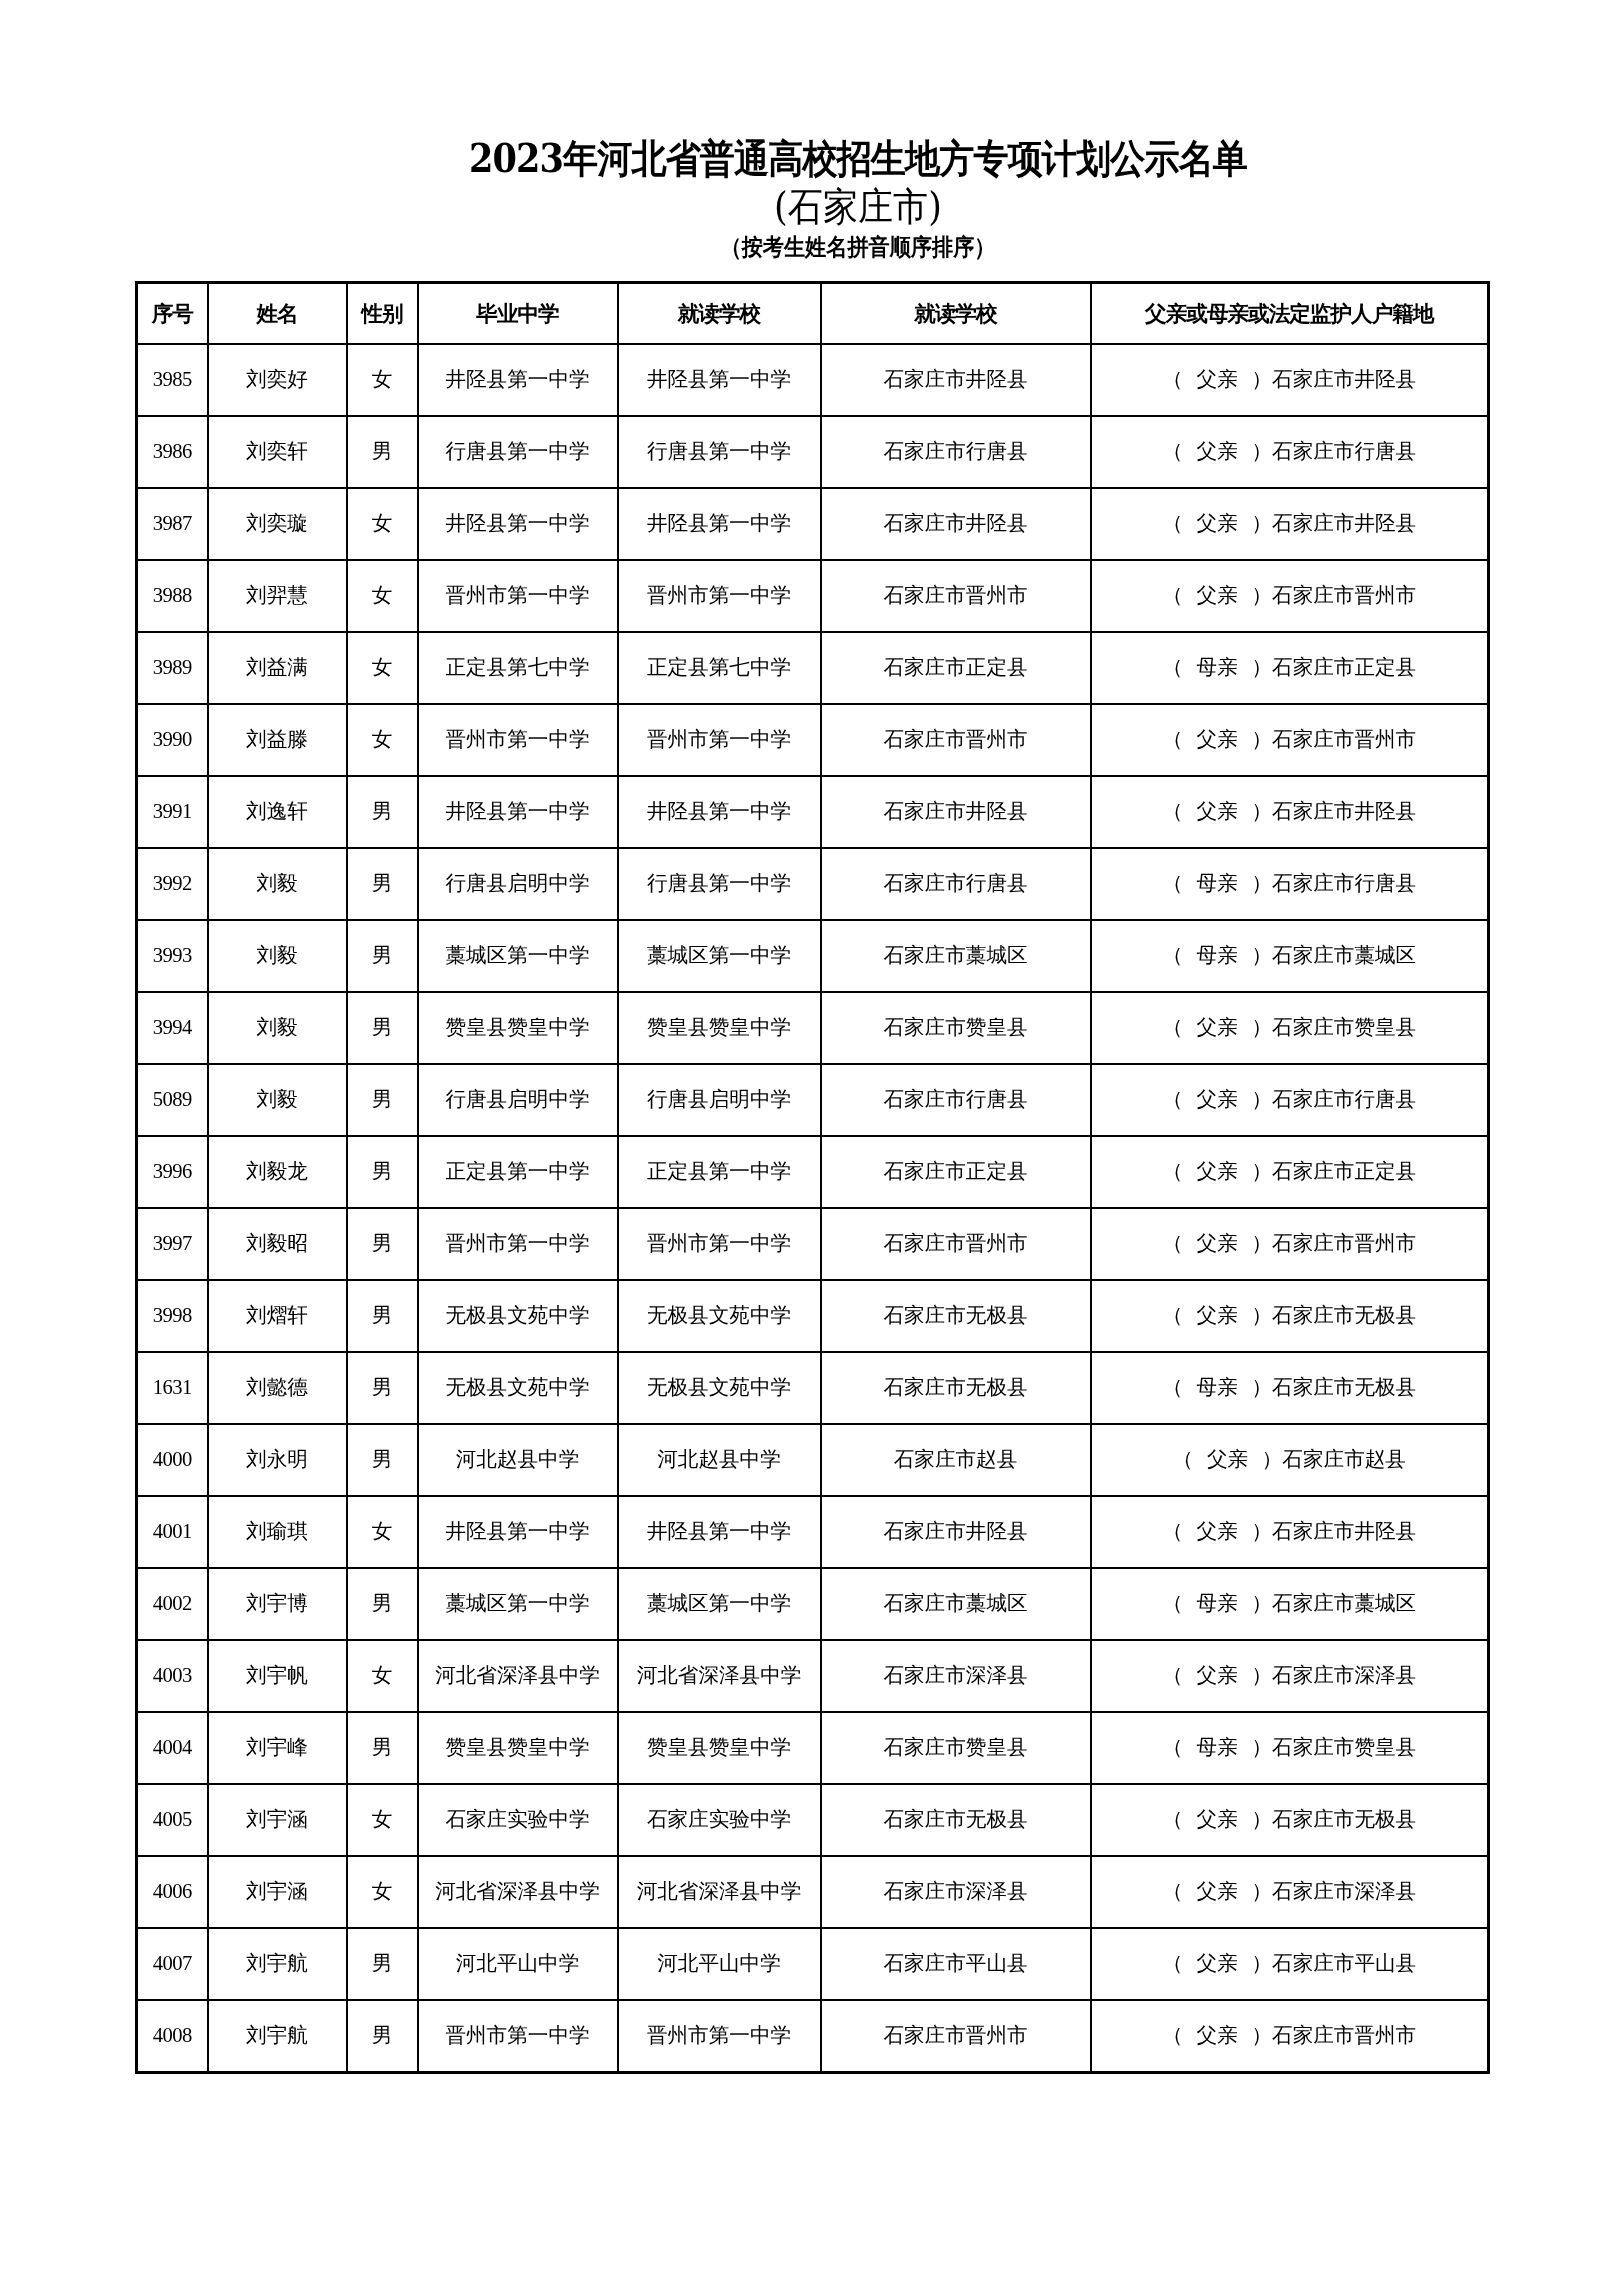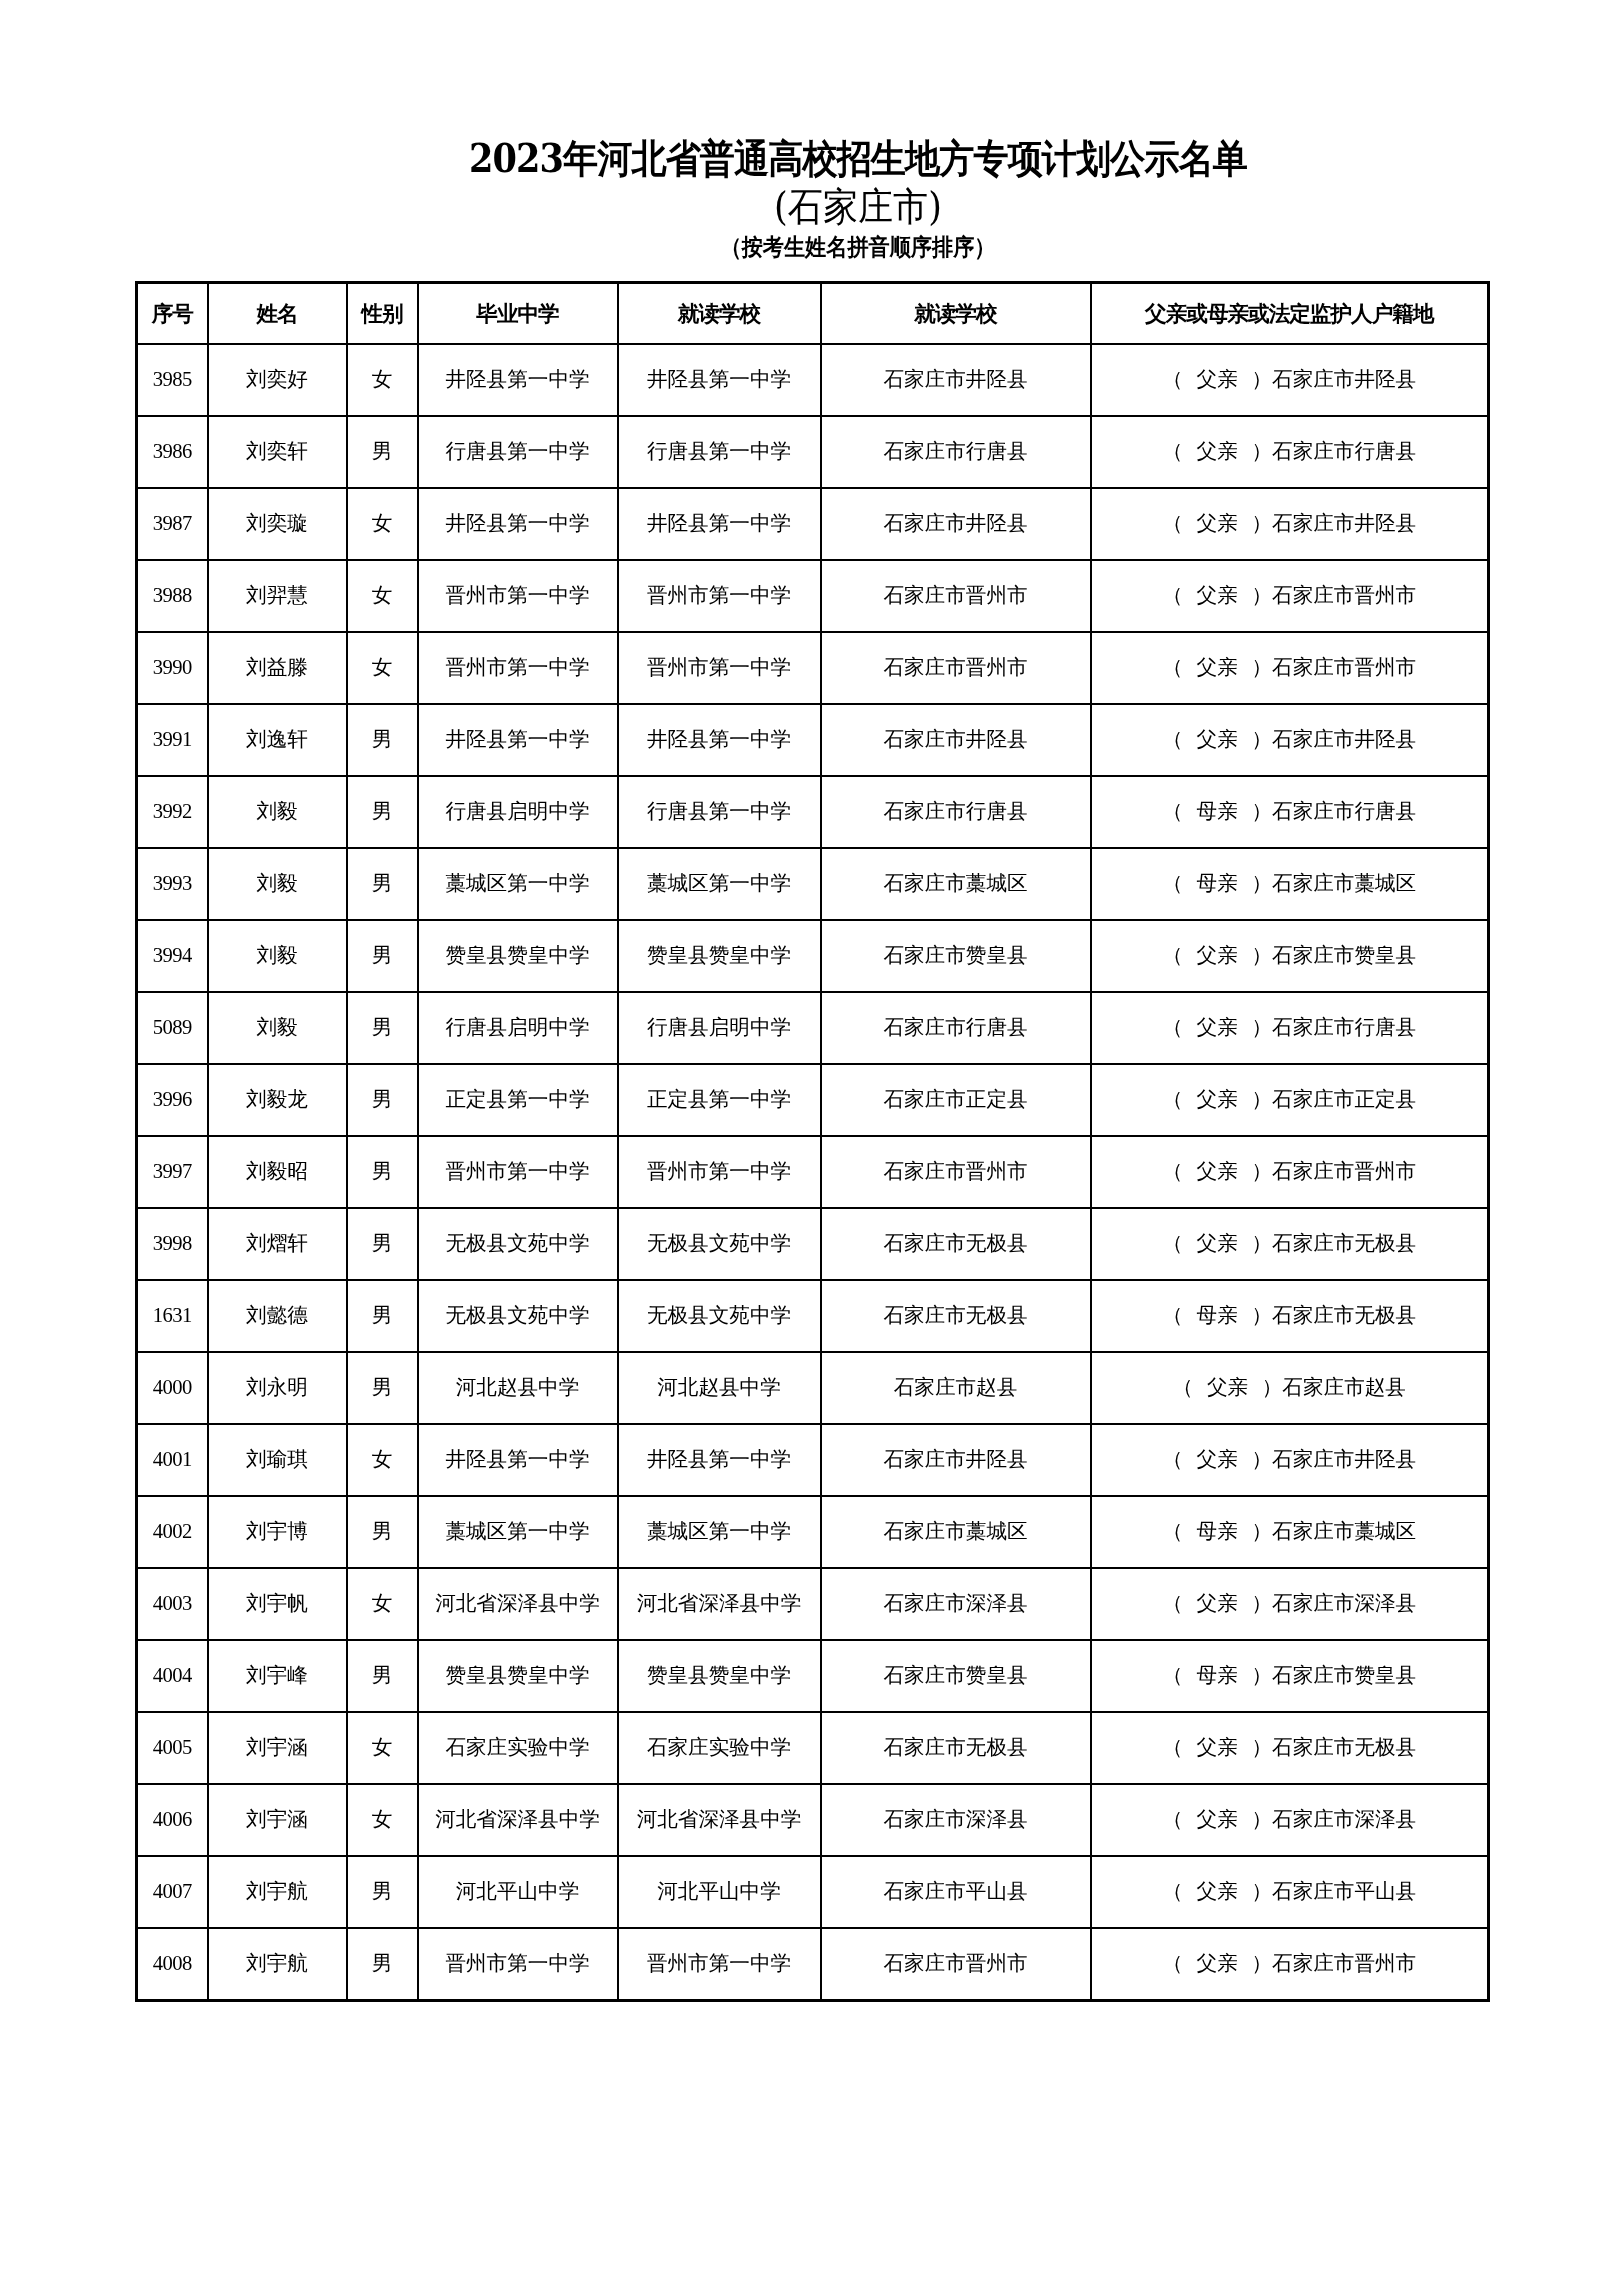--- a/index.html
+++ b/index.html
@@ -152,20 +152,29 @@
       <tr>
         <td class="seq">3988</td>
         <td>刘羿慧</td>
         <td>女</td>
         <td>晋州市第一中学</td>
         <td>晋州市第一中学</td>
         <td>石家庄市晋州市</td>
         <td><span class="paren">（</span><span class="rel">父亲</span><span class="paren">）</span><span>石家庄市晋州市</span></td>
       </tr>
       <tr>
+        <td class="seq">3989</td>
+        <td>刘益满</td>
+        <td>女</td>
+        <td>正定县第七中学</td>
+        <td>正定县第七中学</td>
+        <td>石家庄市正定县</td>
+        <td><span class="paren">（</span><span class="rel">母亲</span><span class="paren">）</span><span>石家庄市正定县</span></td>
+      </tr>
+      <tr>
         <td class="seq">3990</td>
         <td>刘益滕</td>
         <td>女</td>
         <td>晋州市第一中学</td>
         <td>晋州市第一中学</td>
         <td>石家庄市晋州市</td>
         <td><span class="paren">（</span><span class="rel">父亲</span><span class="paren">）</span><span>石家庄市晋州市</span></td>
       </tr>
       <tr>
         <td class="seq">3991</td>

